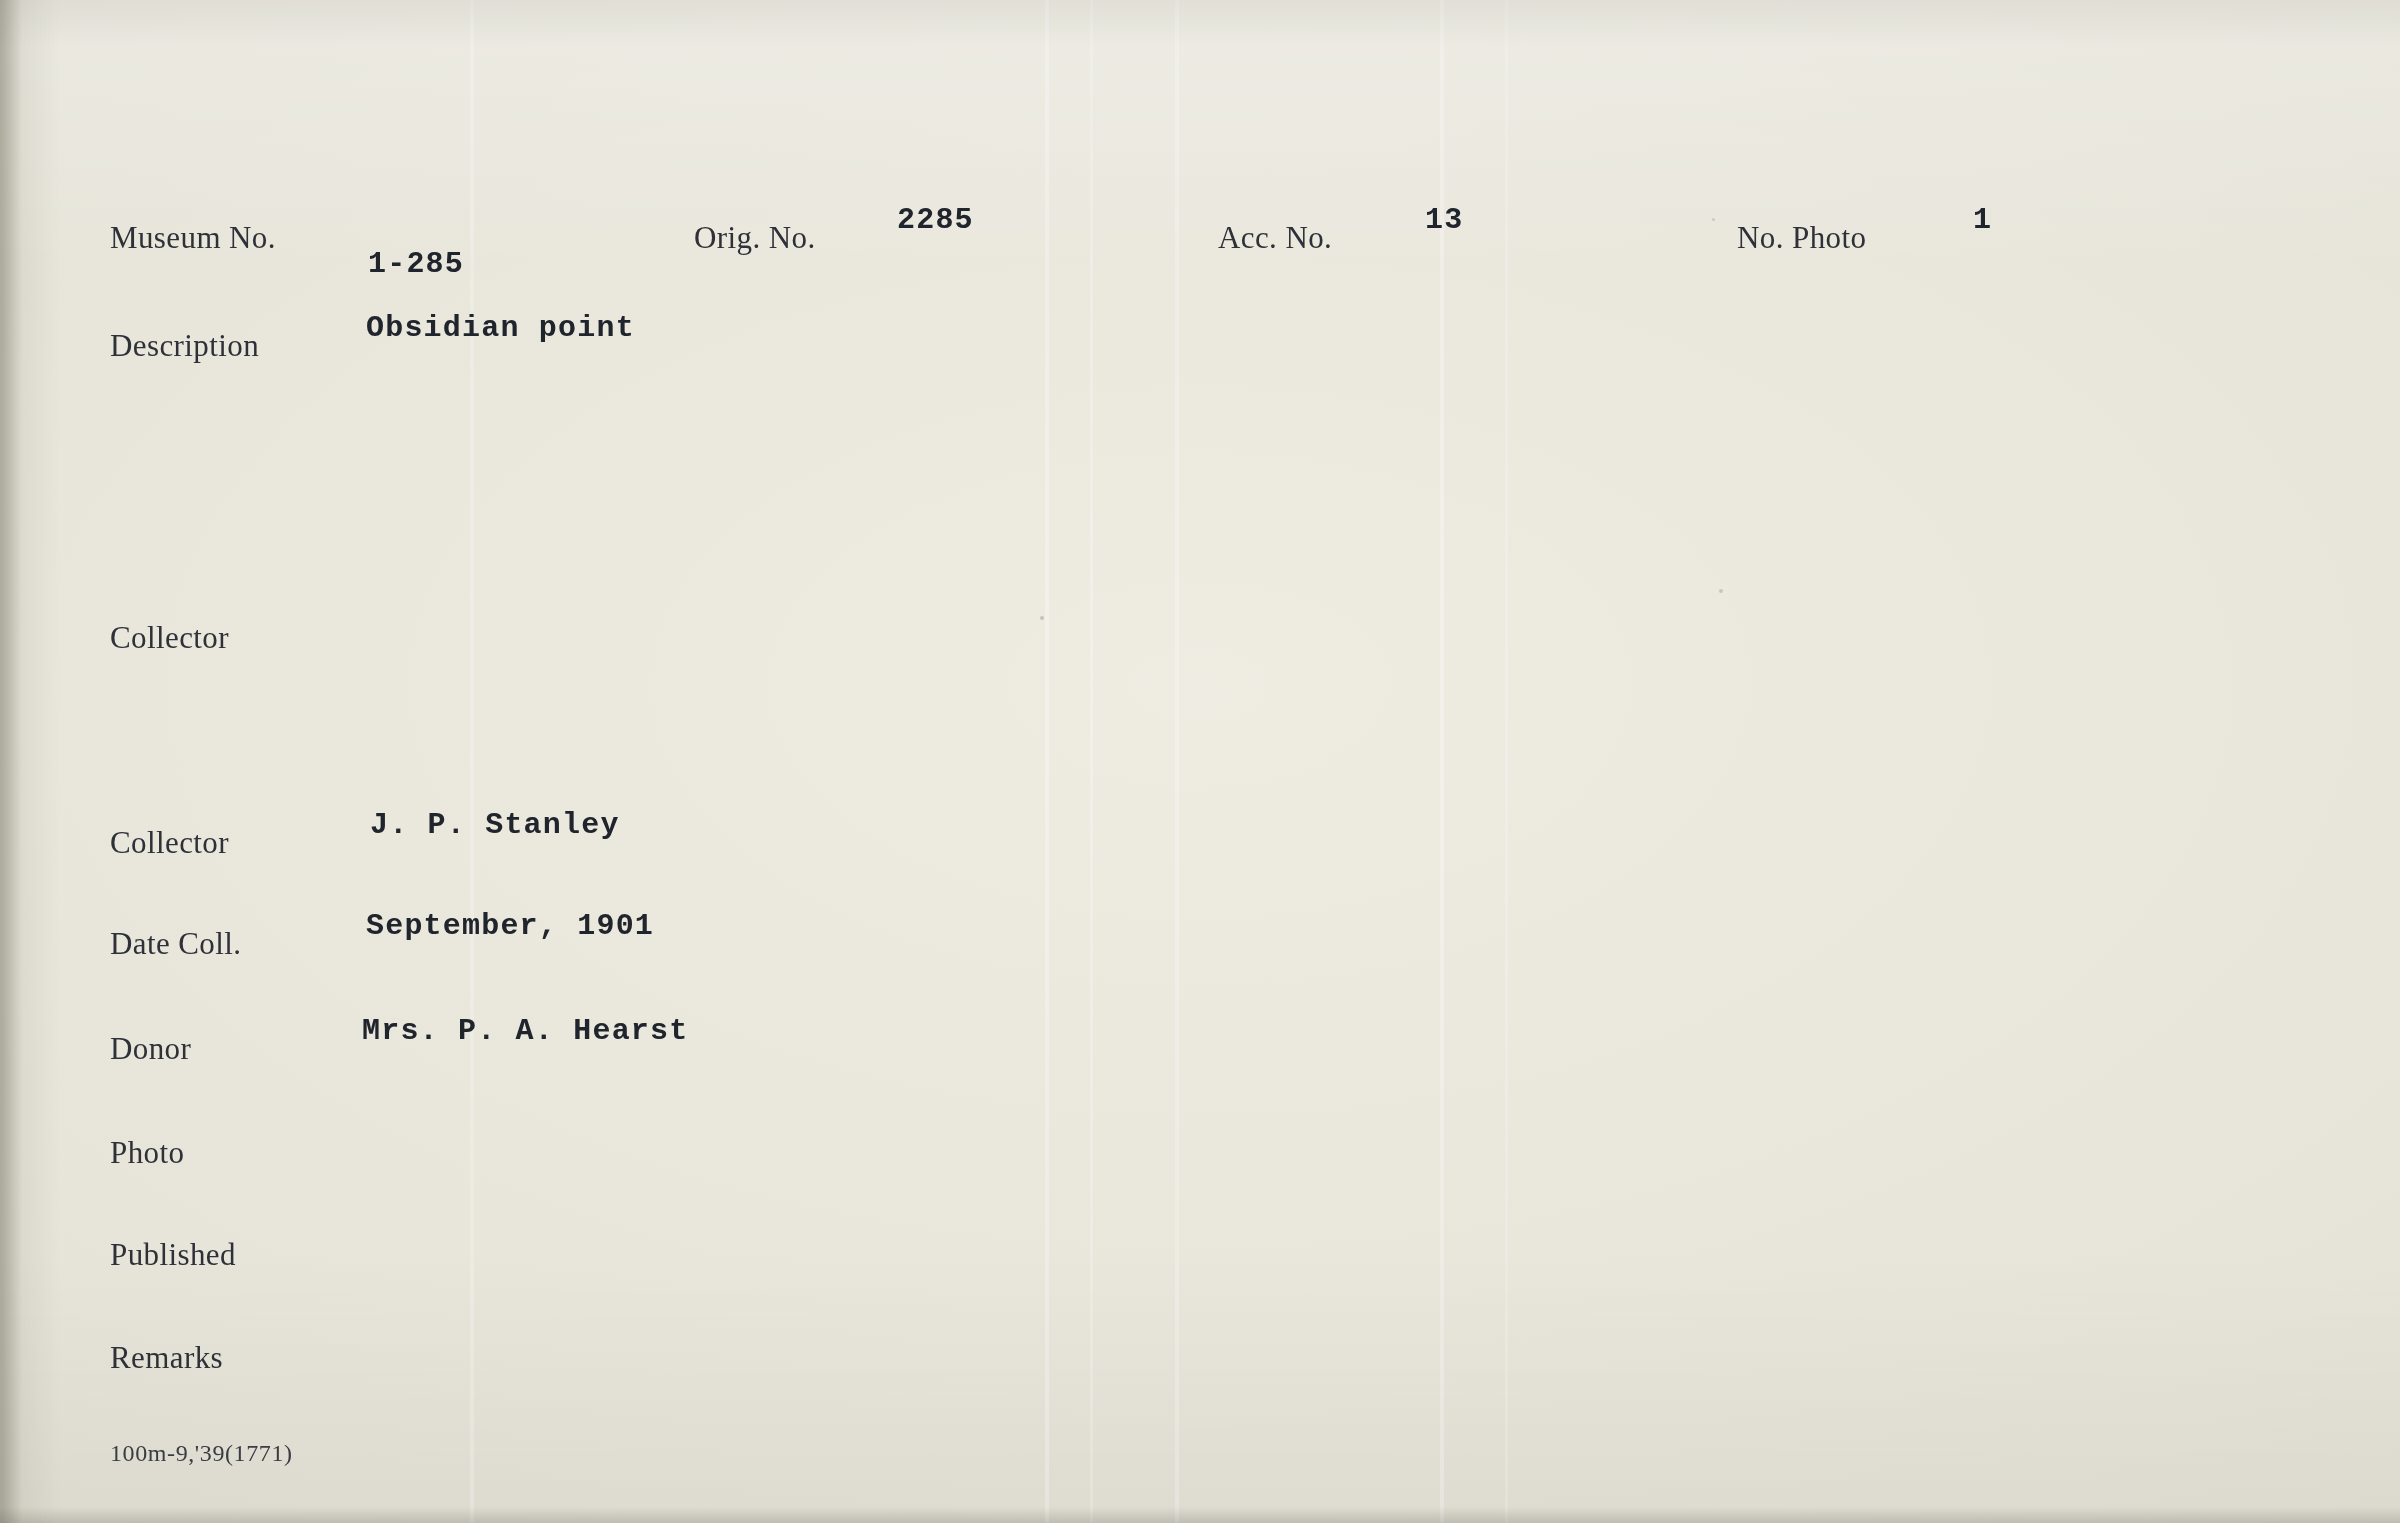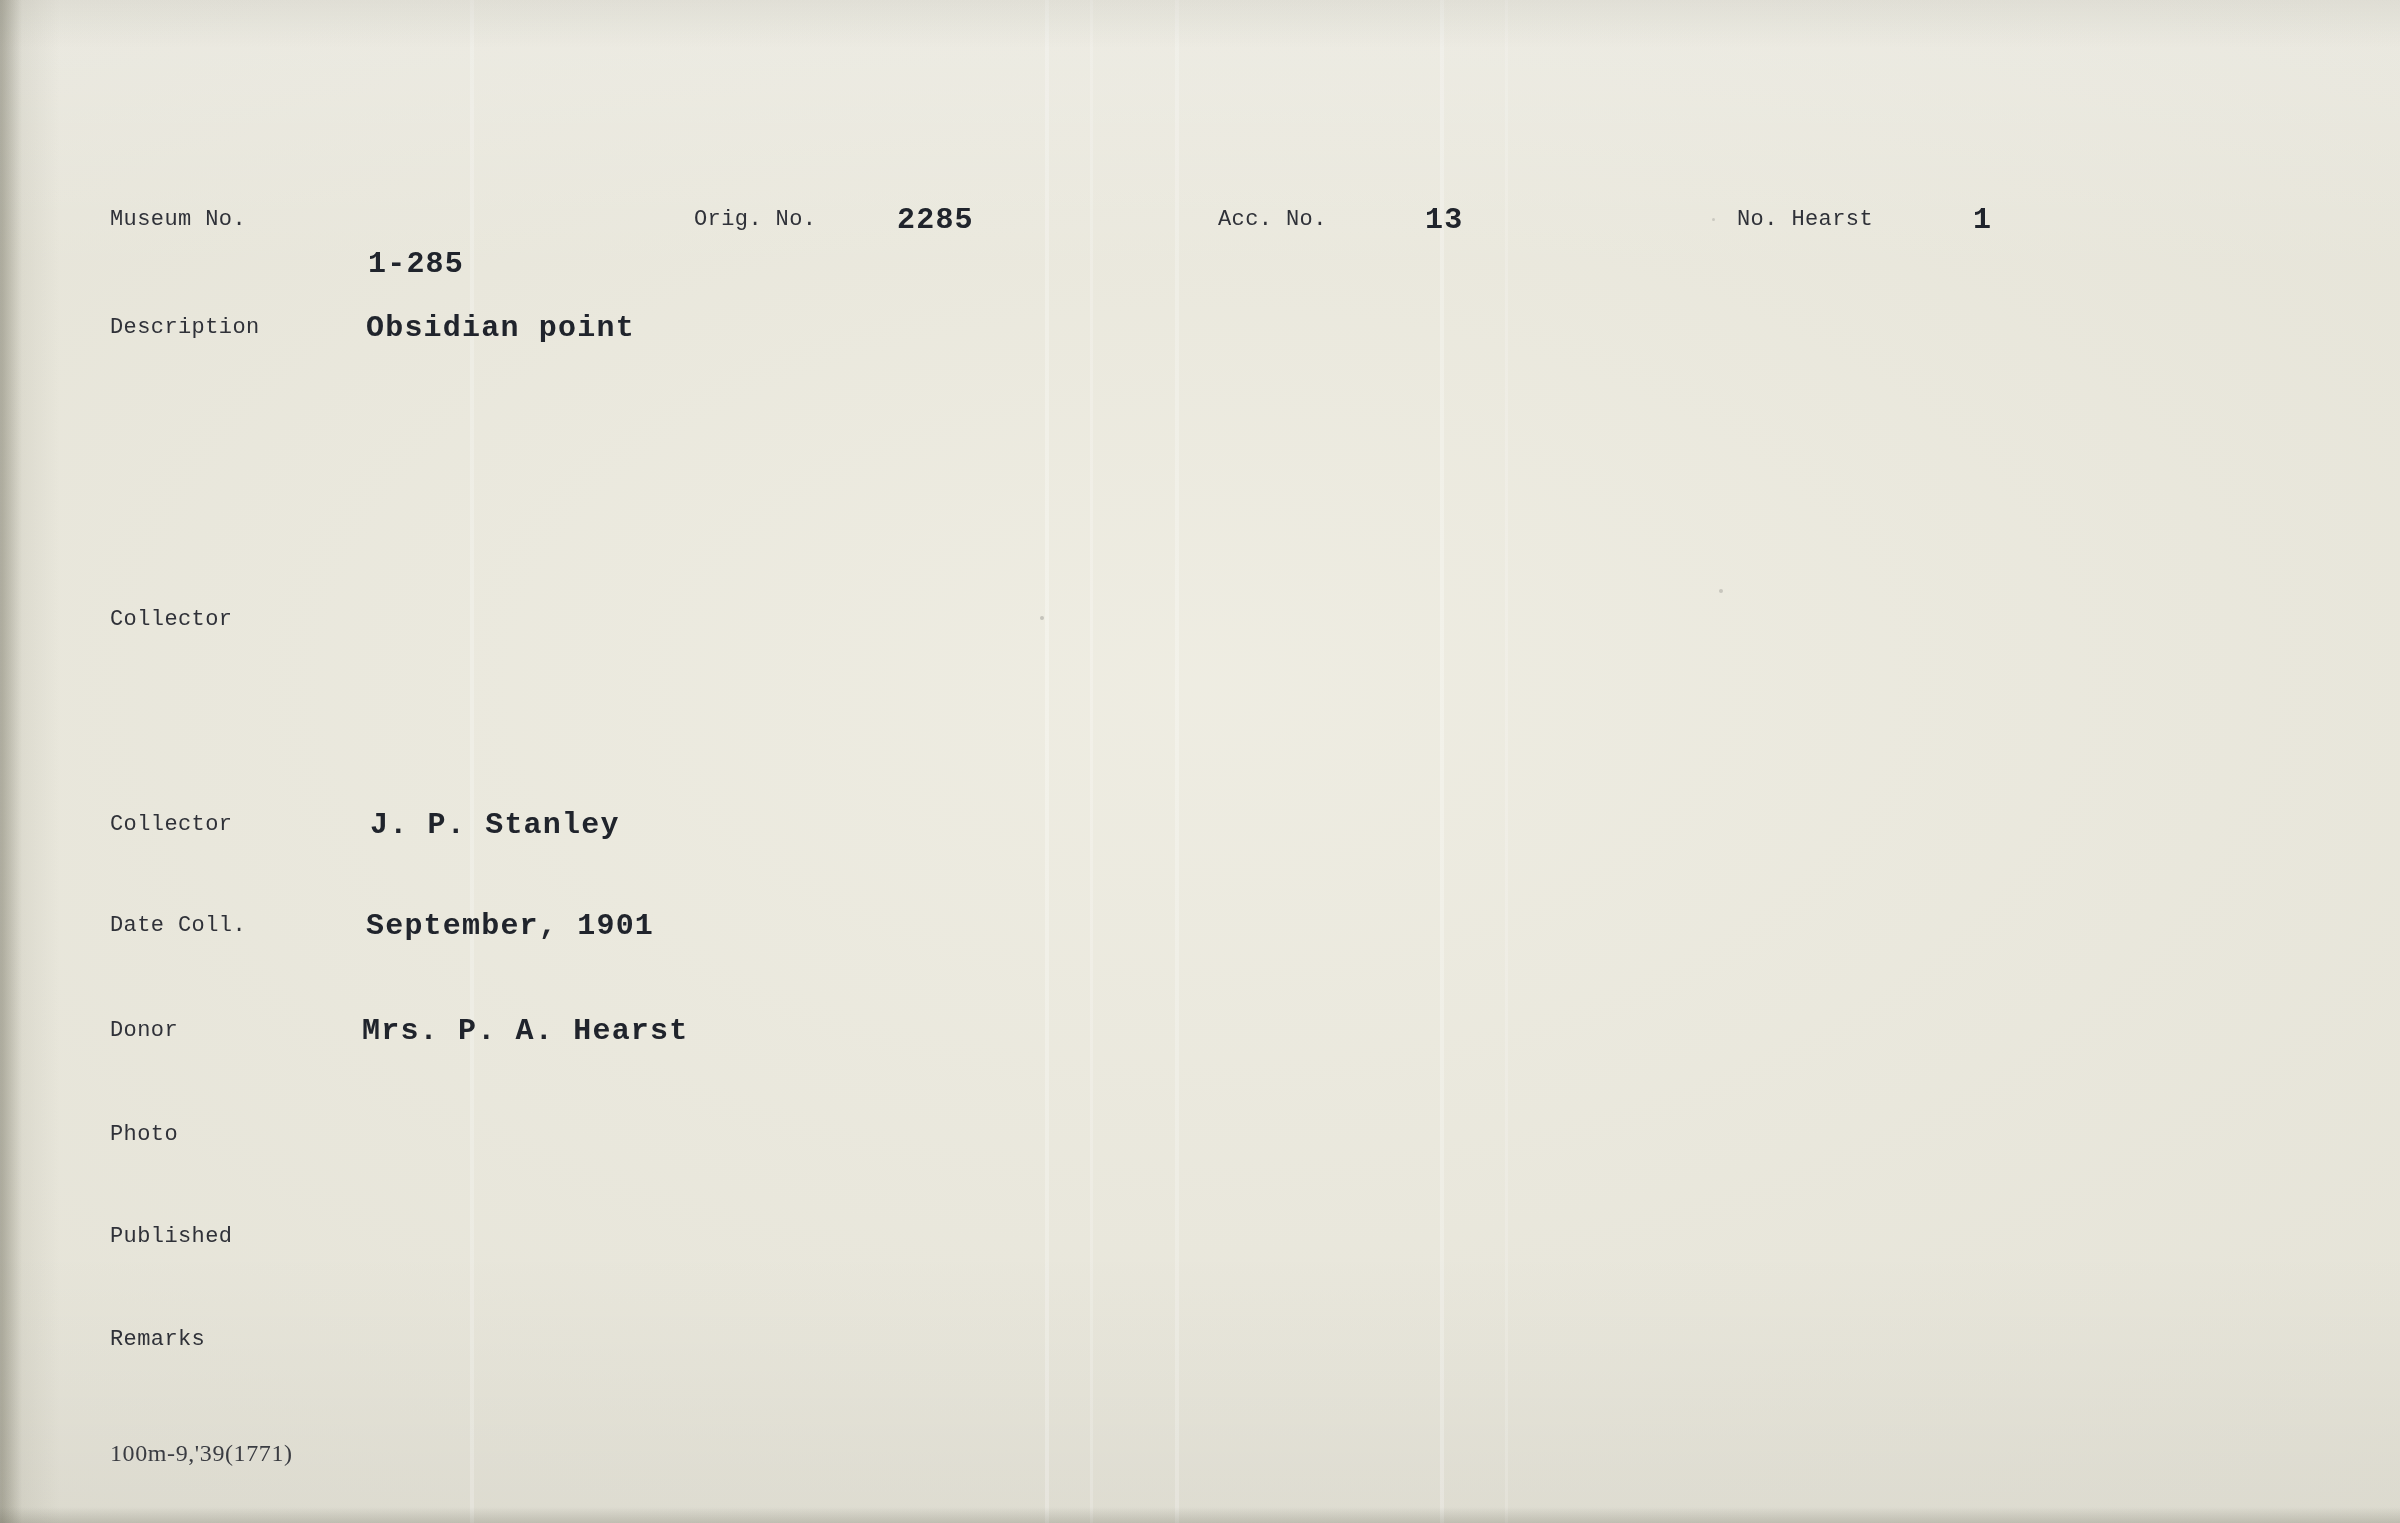--- a/index.html
+++ b/index.html
@@ -54,25 +54,26 @@
   .edge-bottom {
     position: absolute;
     left: 0; right: 0; bottom: 0;
     height: 16px;
     background: linear-gradient(0deg, rgba(86,84,66,0.22), rgba(86,84,66,0.0));
     pointer-events: none;
   }
 
   .label {
     position: absolute;
-    font-family: Liberation Mono, monospace;
-    font-size: 22px;
+    font-family: Liberation Serif, serif;
+    font-size: 31px;
     color: #2f3138;
     letter-spacing: 0.4px;
     white-space: nowrap;
+    margin-top: 13px;
   }
   .typed {
     position: absolute;
     font-family: "Liberation Mono", monospace;
     font-size: 30px;
     font-weight: 700;
     color: #20242c;
     letter-spacing: 1.2px;
     white-space: nowrap;
   }
@@ -106,21 +107,21 @@
 
   <div class="label" style="left:110px; top:207px;">Museum No.</div>
   <div class="typed" style="left:368px; top:203px;margin-top:44px;">1-285</div>
 
   <div class="label" style="left:694px; top:207px;">Orig. No.</div>
   <div class="typed" style="left:897px; top:203px;">2285</div>
 
   <div class="label" style="left:1218px; top:207px;">Acc. No.</div>
   <div class="typed" style="left:1425px; top:203px;">13</div>
 
-  <div class="label" style="left:1737px; top:207px;">No. Hearst</div>
+  <div class="label" style="left:1737px; top:207px;">No. Photo</div>
   <div class="typed" style="left:1973px; top:203px;">1</div>
 
   <div class="label" style="left:110px; top:315px;">Description</div>
   <div class="typed" style="left:366px; top:311px;">Obsidian point</div>
 
   <div class="label" style="left:110px; top:607px;">Collector</div>
   <div class="typed" style="left:366px; top:603px;"></div>
 
   <div class="label" style="left:110px; top:812px;">Collector</div>
   <div class="typed" style="left:370px; top:808px;">J. P. Stanley</div>

